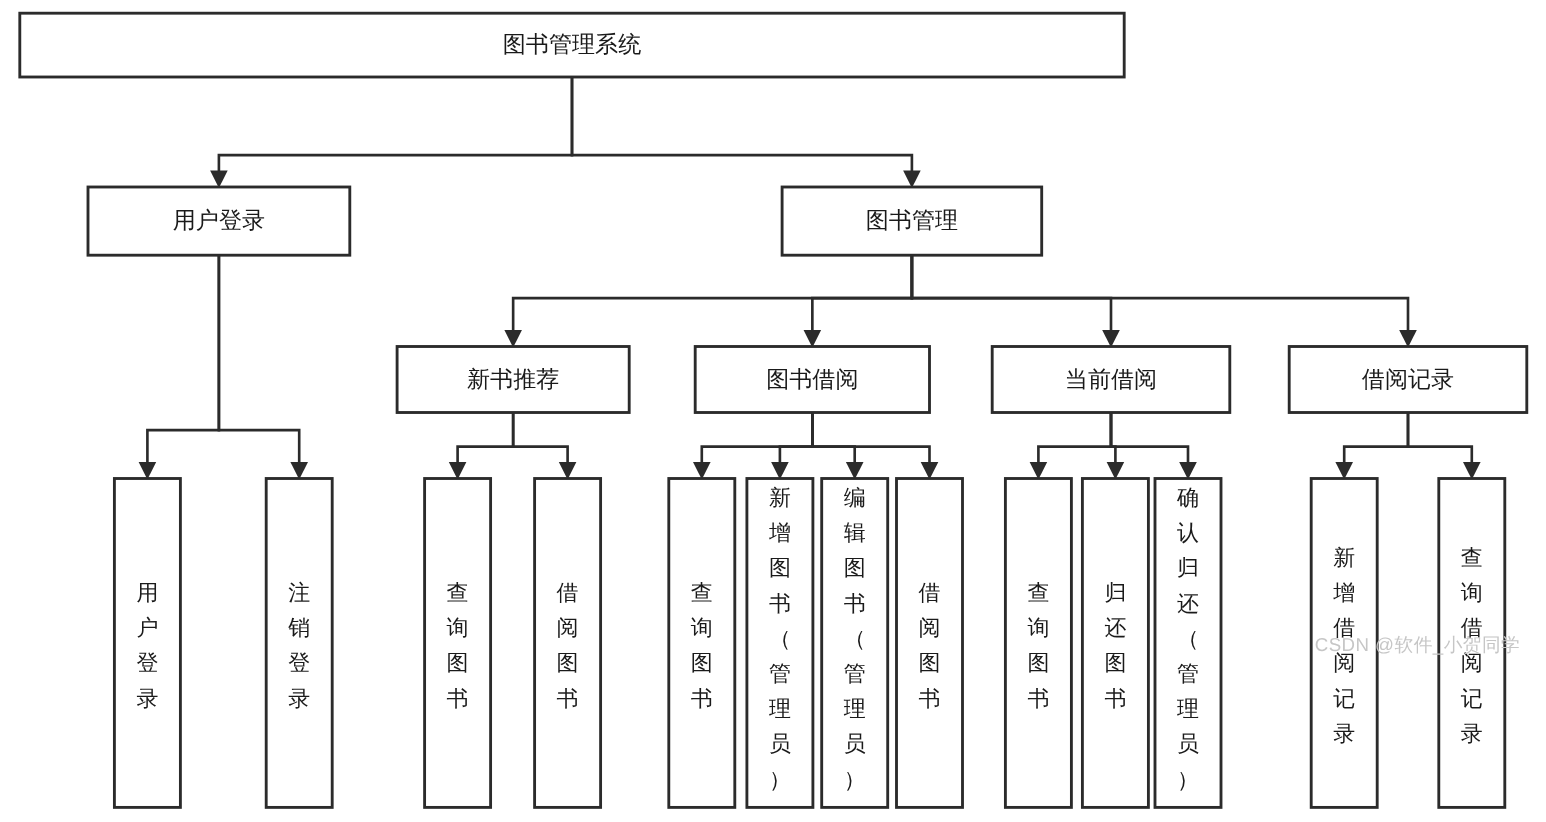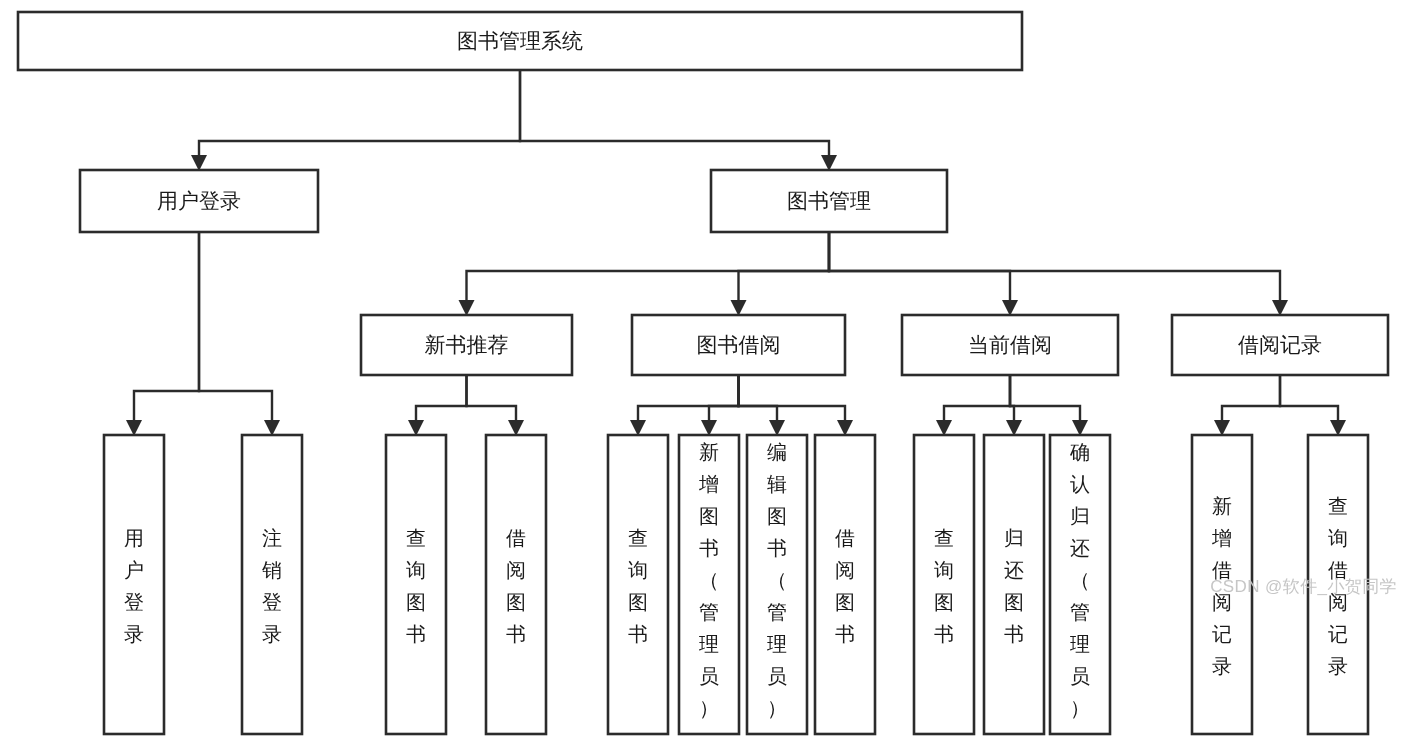--- a/index.html
+++ b/index.html
@@ -49,21 +49,21 @@
     dominant-baseline: middle;
   }
   .leaf-label {
     font-family: "Liberation Sans", "DejaVu Sans", sans-serif;
     font-size: 20px;
     fill: #1a1a1a;
     text-anchor: middle;
   }
   .watermark {
     position: absolute;
-    right: 8px;
+    right: 23px;
     bottom: 6px;
     font-family: "Liberation Sans", "DejaVu Sans", sans-serif;
     font-size: 17px;
     color: #c6c6c6;
     white-space: nowrap;
     letter-spacing: 0.4px;
     pointer-events: none;
   }
 </style>
 </head>

